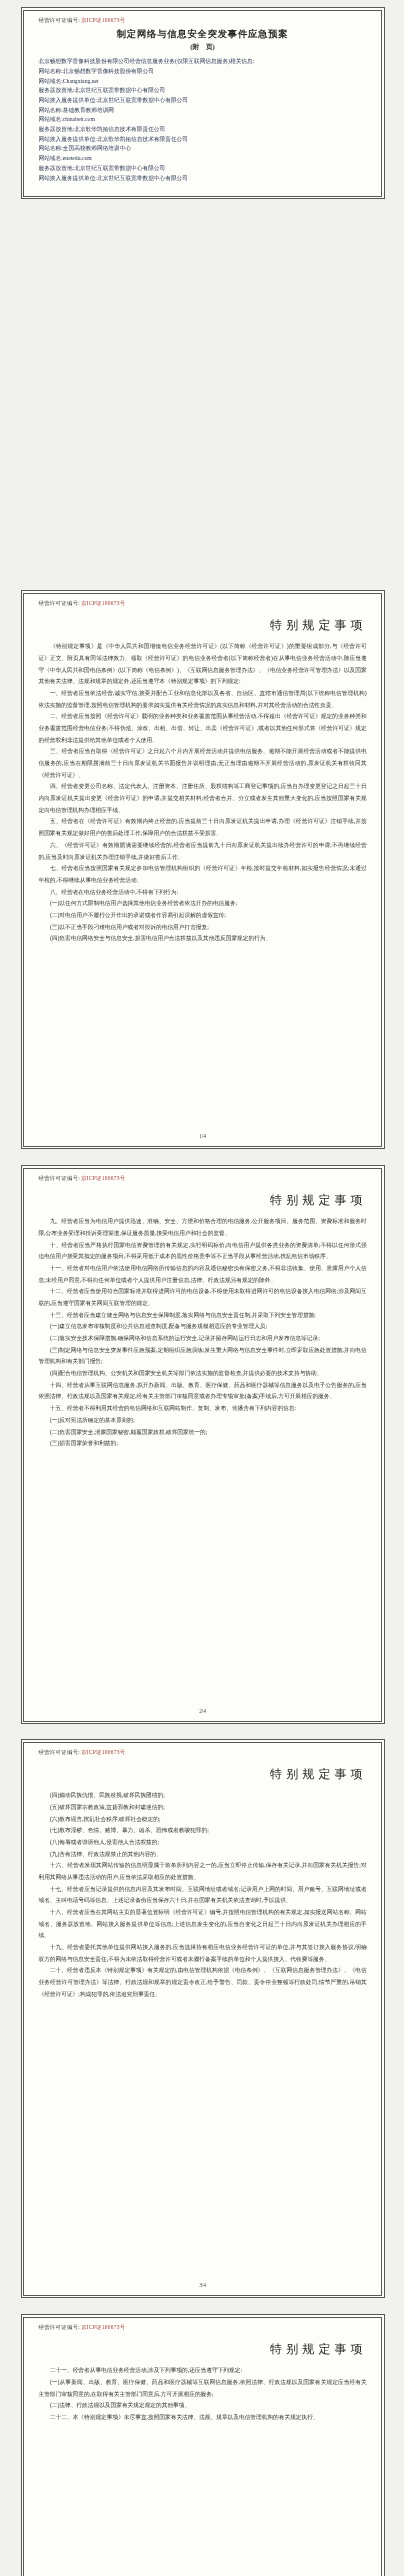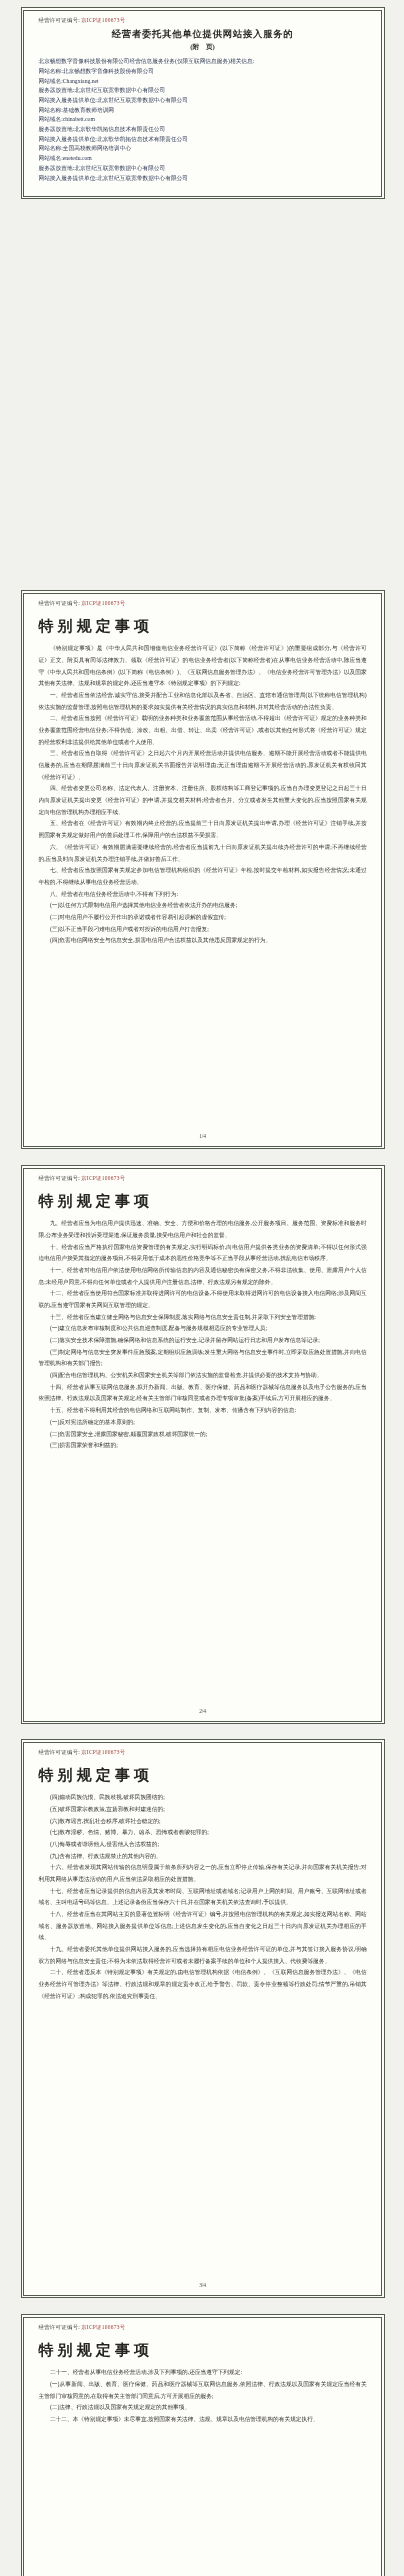--- a/index.html
+++ b/index.html
@@ -73,23 +73,23 @@
   .info-line {
     font-size: 5.7px;
     line-height: 1.7;
     color: var(--page1-text);
     text-align: justify;
   }
   .field-label { color: var(--page1-text); }
   .field-value { color: var(--page1-text); }
 
   .prov-title {
-    text-align: left;
-    font-size: 15px;
-    font-weight: bold;
+    text-align: right;
+    font-size: 12px;
+    font-weight: normal;
     letter-spacing: 4.1px;
     color: #262422;
     margin: 10.3px 0 7.2px 0;
   }
   .prov-body .para {
     font-size: 5.7px;
     line-height: 2.05;
     text-align: justify;
     text-indent: 2em;
     color: var(--body-text);
@@ -107,21 +107,21 @@
 </head>
 <body>
 
 <div class="canvas">
 
   <div class="page p1">
     <div class="page-inner">
       <div class="page-header">
         <span>经营许可证编号:</span><span class="lic-num">京ICP证100673号</span>
       </div>
-      <h1 class="cert-title">经营者委托其他单位提供网站接入服务的</h1>
+      <h1 class="cert-title">制定网络与信息安全突发事件应急预案</h1>
       <div class="cert-subtitle">(附　页)</div>
       <p class="intro">北京畅想数字音像科技股份有限公司经营信息服务业务(仅限互联网信息服务)相关信息:</p>
       <div class="entries">
           <div class="info-line"><span class="field-label">网站名称:</span><span class="field-value">北京畅想数字音像科技股份有限公司</span></div>
           <div class="info-line"><span class="field-label">网站域名:</span><span class="field-value">Changxiang.net</span></div>
           <div class="info-line"><span class="field-label">服务器放置地:</span><span class="field-value">北京世纪互联宽带数据中心有限公司</span></div>
           <div class="info-line"><span class="field-label">网站接入服务提供单位:</span><span class="field-value">北京世纪互联宽带数据中心有限公司</span></div>
           <div class="info-line"><span class="field-label">网站名称:</span><span class="field-value">基础教育教师培训网</span></div>
           <div class="info-line"><span class="field-label">网站域名:</span><span class="field-value">chinabett.com</span></div>
           <div class="info-line"><span class="field-label">服务器放置地:</span><span class="field-value">北京歌华凯拓信息技术有限责任公司</span></div>

